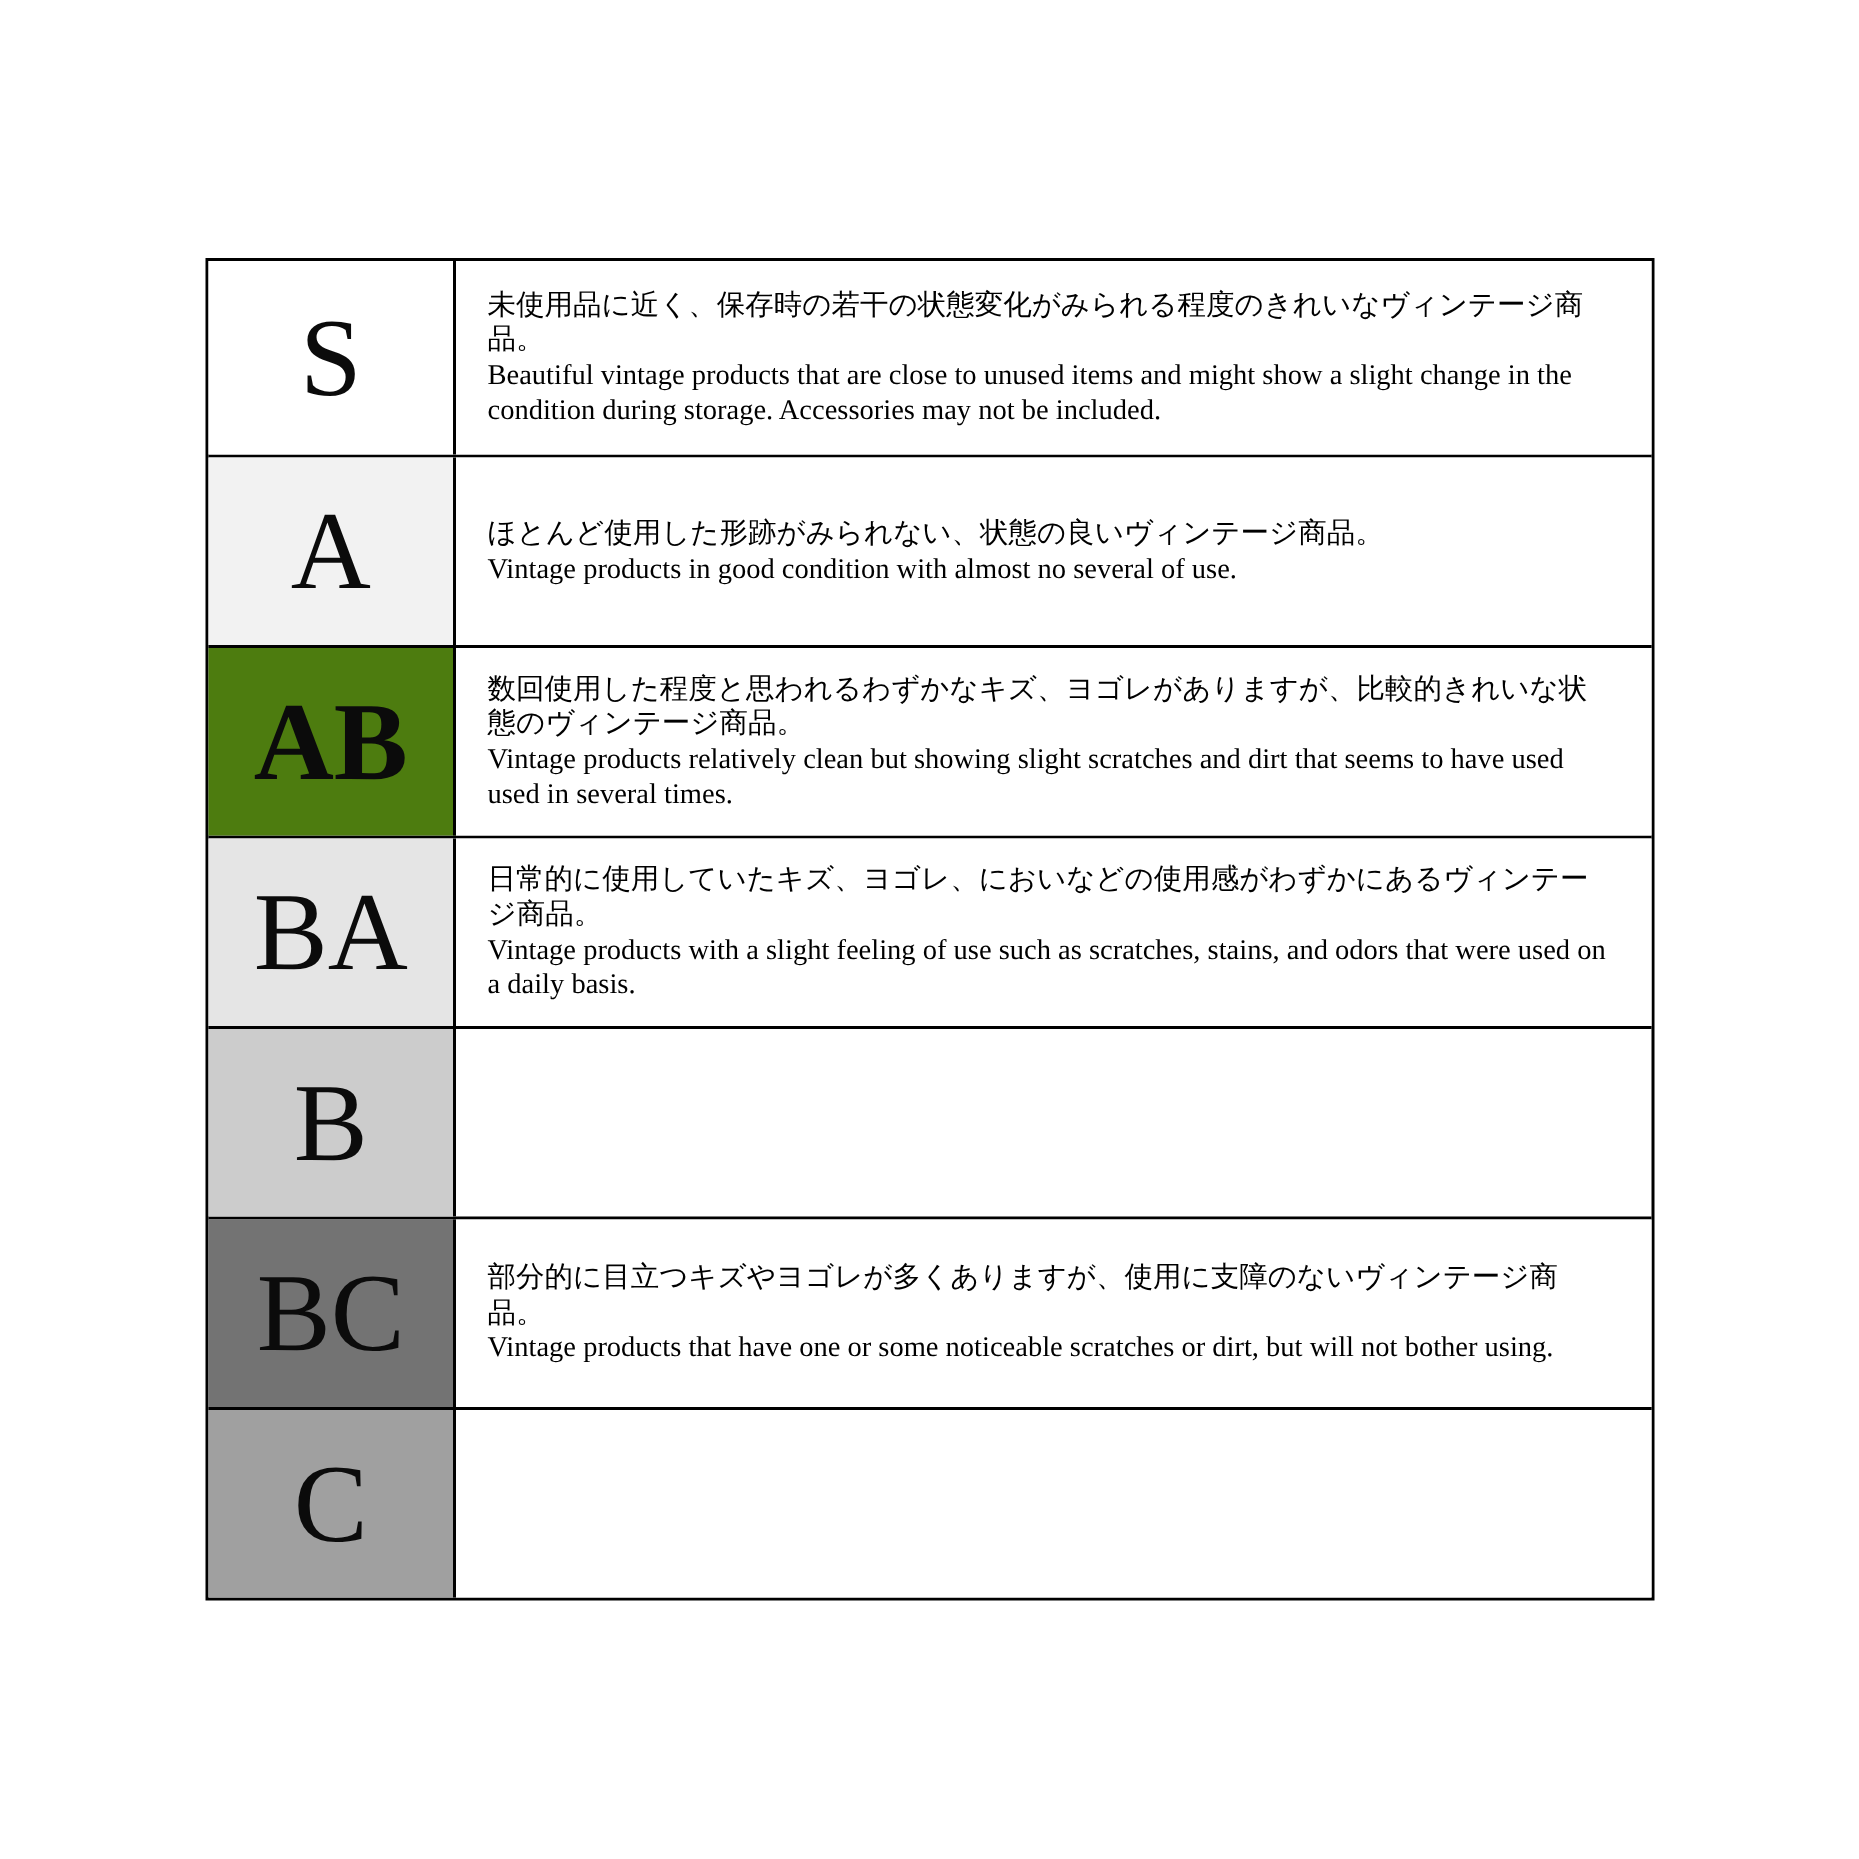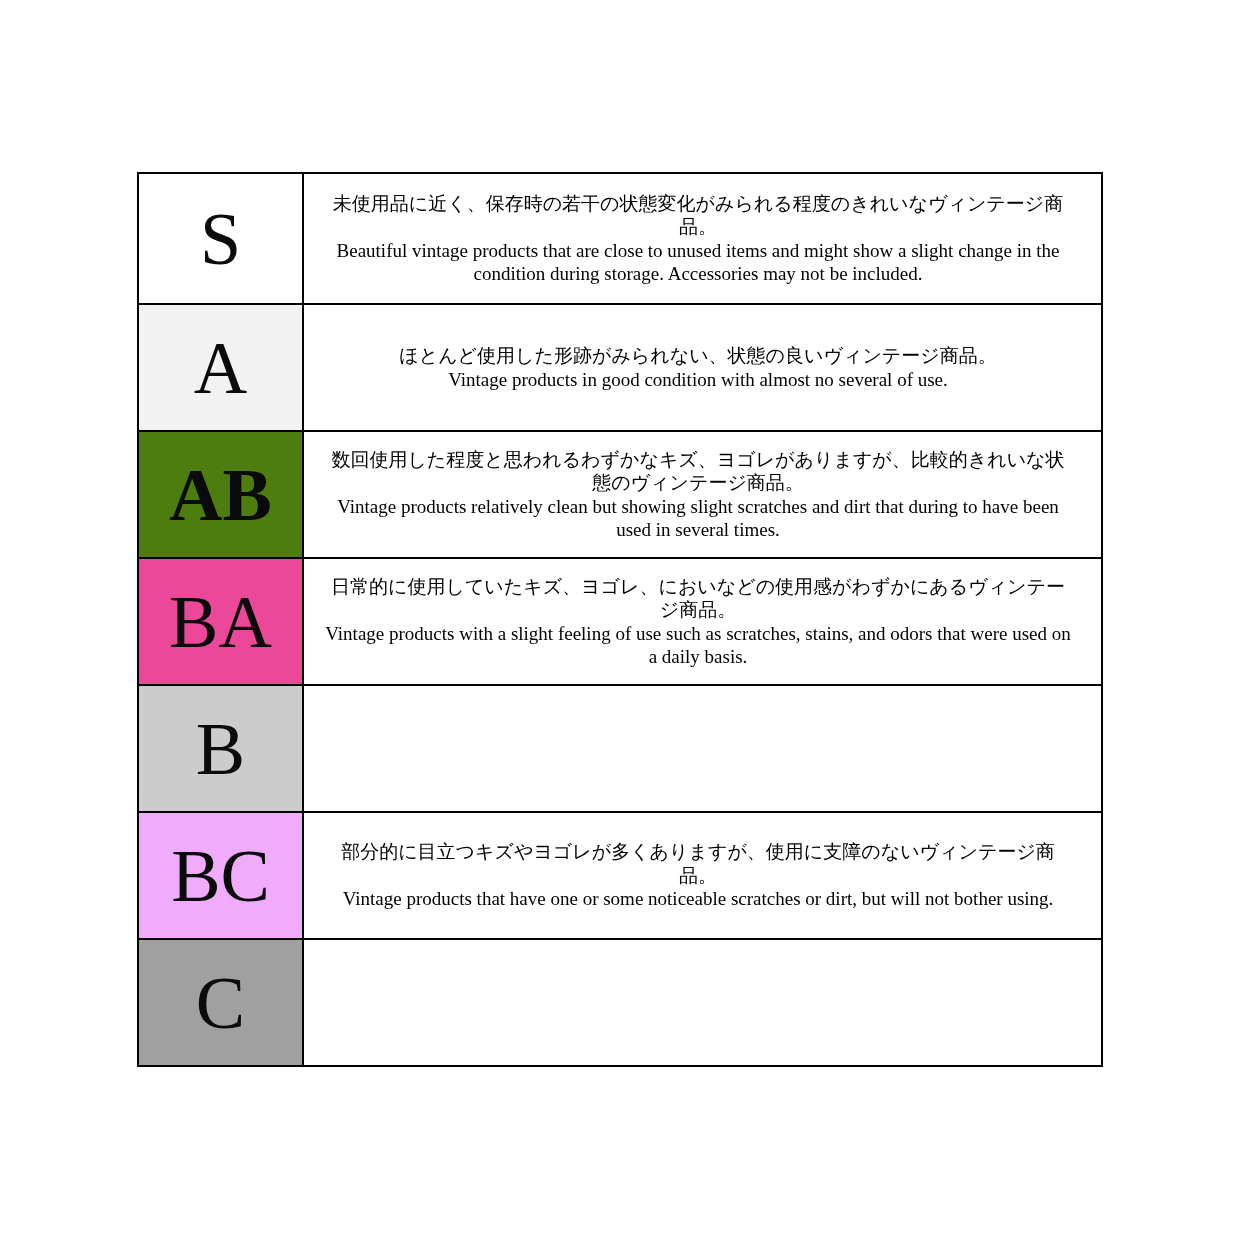--- a/index.html
+++ b/index.html
@@ -52,21 +52,20 @@
     color: #0b0b0b;
   }
   .desc-cell {
     flex: 1;
     display: flex;
     flex-direction: column;
     justify-content: center;
     padding: 8px 30px 8px 21px;
     box-sizing: border-box;
     background: #ffffff;
-    text-align: center;
   }
   .desc-jp, .desc-en {
     font-size: 19px;
     line-height: 23.5px;
     color: #000000;
   }
 </style>
 </head>
 <body>
 
@@ -92,42 +91,42 @@
         <div class="desc-en">Vintage products in good condition with almost no several of use.</div>
       </div>
     </div>
 
     <div class="row">
       <div class="grade-cell" style="background: #4d7c0f; font-weight: bold;">
         <span class="grade-letter">AB</span>
       </div>
       <div class="desc-cell">
         <div class="desc-jp">数回使用した程度と思われるわずかなキズ、ヨゴレがありますが、比較的きれいな状態のヴィンテージ商品。</div>
-        <div class="desc-en">Vintage products relatively clean but showing slight scratches and dirt that during to have been used in several times.</div>
+        <div class="desc-en">Vintage products relatively clean but showing slight scratches and dirt that seems to have used used in several times.</div>
       </div>
     </div>
 
     <div class="row">
-      <div class="grade-cell" style="background: #ec4899;">
+      <div class="grade-cell" style="background: #e5e5e5;">
         <span class="grade-letter">BA</span>
       </div>
       <div class="desc-cell">
         <div class="desc-jp">日常的に使用していたキズ、ヨゴレ、においなどの使用感がわずかにあるヴィンテージ商品。</div>
         <div class="desc-en">Vintage products with a slight feeling of use such as scratches, stains, and odors that were used on a daily basis.</div>
       </div>
     </div>
 
     <div class="row">
       <div class="grade-cell" style="background: rgb(204, 204, 204);">
         <span class="grade-letter">B</span>
       </div>
     </div>
 
     <div class="row">
-      <div class="grade-cell" style="background: #f0abfc;">
+      <div class="grade-cell" style="background: #737373;">
         <span class="grade-letter">BC</span>
       </div>
       <div class="desc-cell">
         <div class="desc-jp">部分的に目立つキズやヨゴレが多くありますが、使用に支障のないヴィンテージ商品。</div>
         <div class="desc-en">Vintage products that have one or some noticeable scratches or dirt, but will not bother using.</div>
       </div>
     </div>
 
     <div class="row">
       <div class="grade-cell" style="background: rgb(160, 160, 160);">

